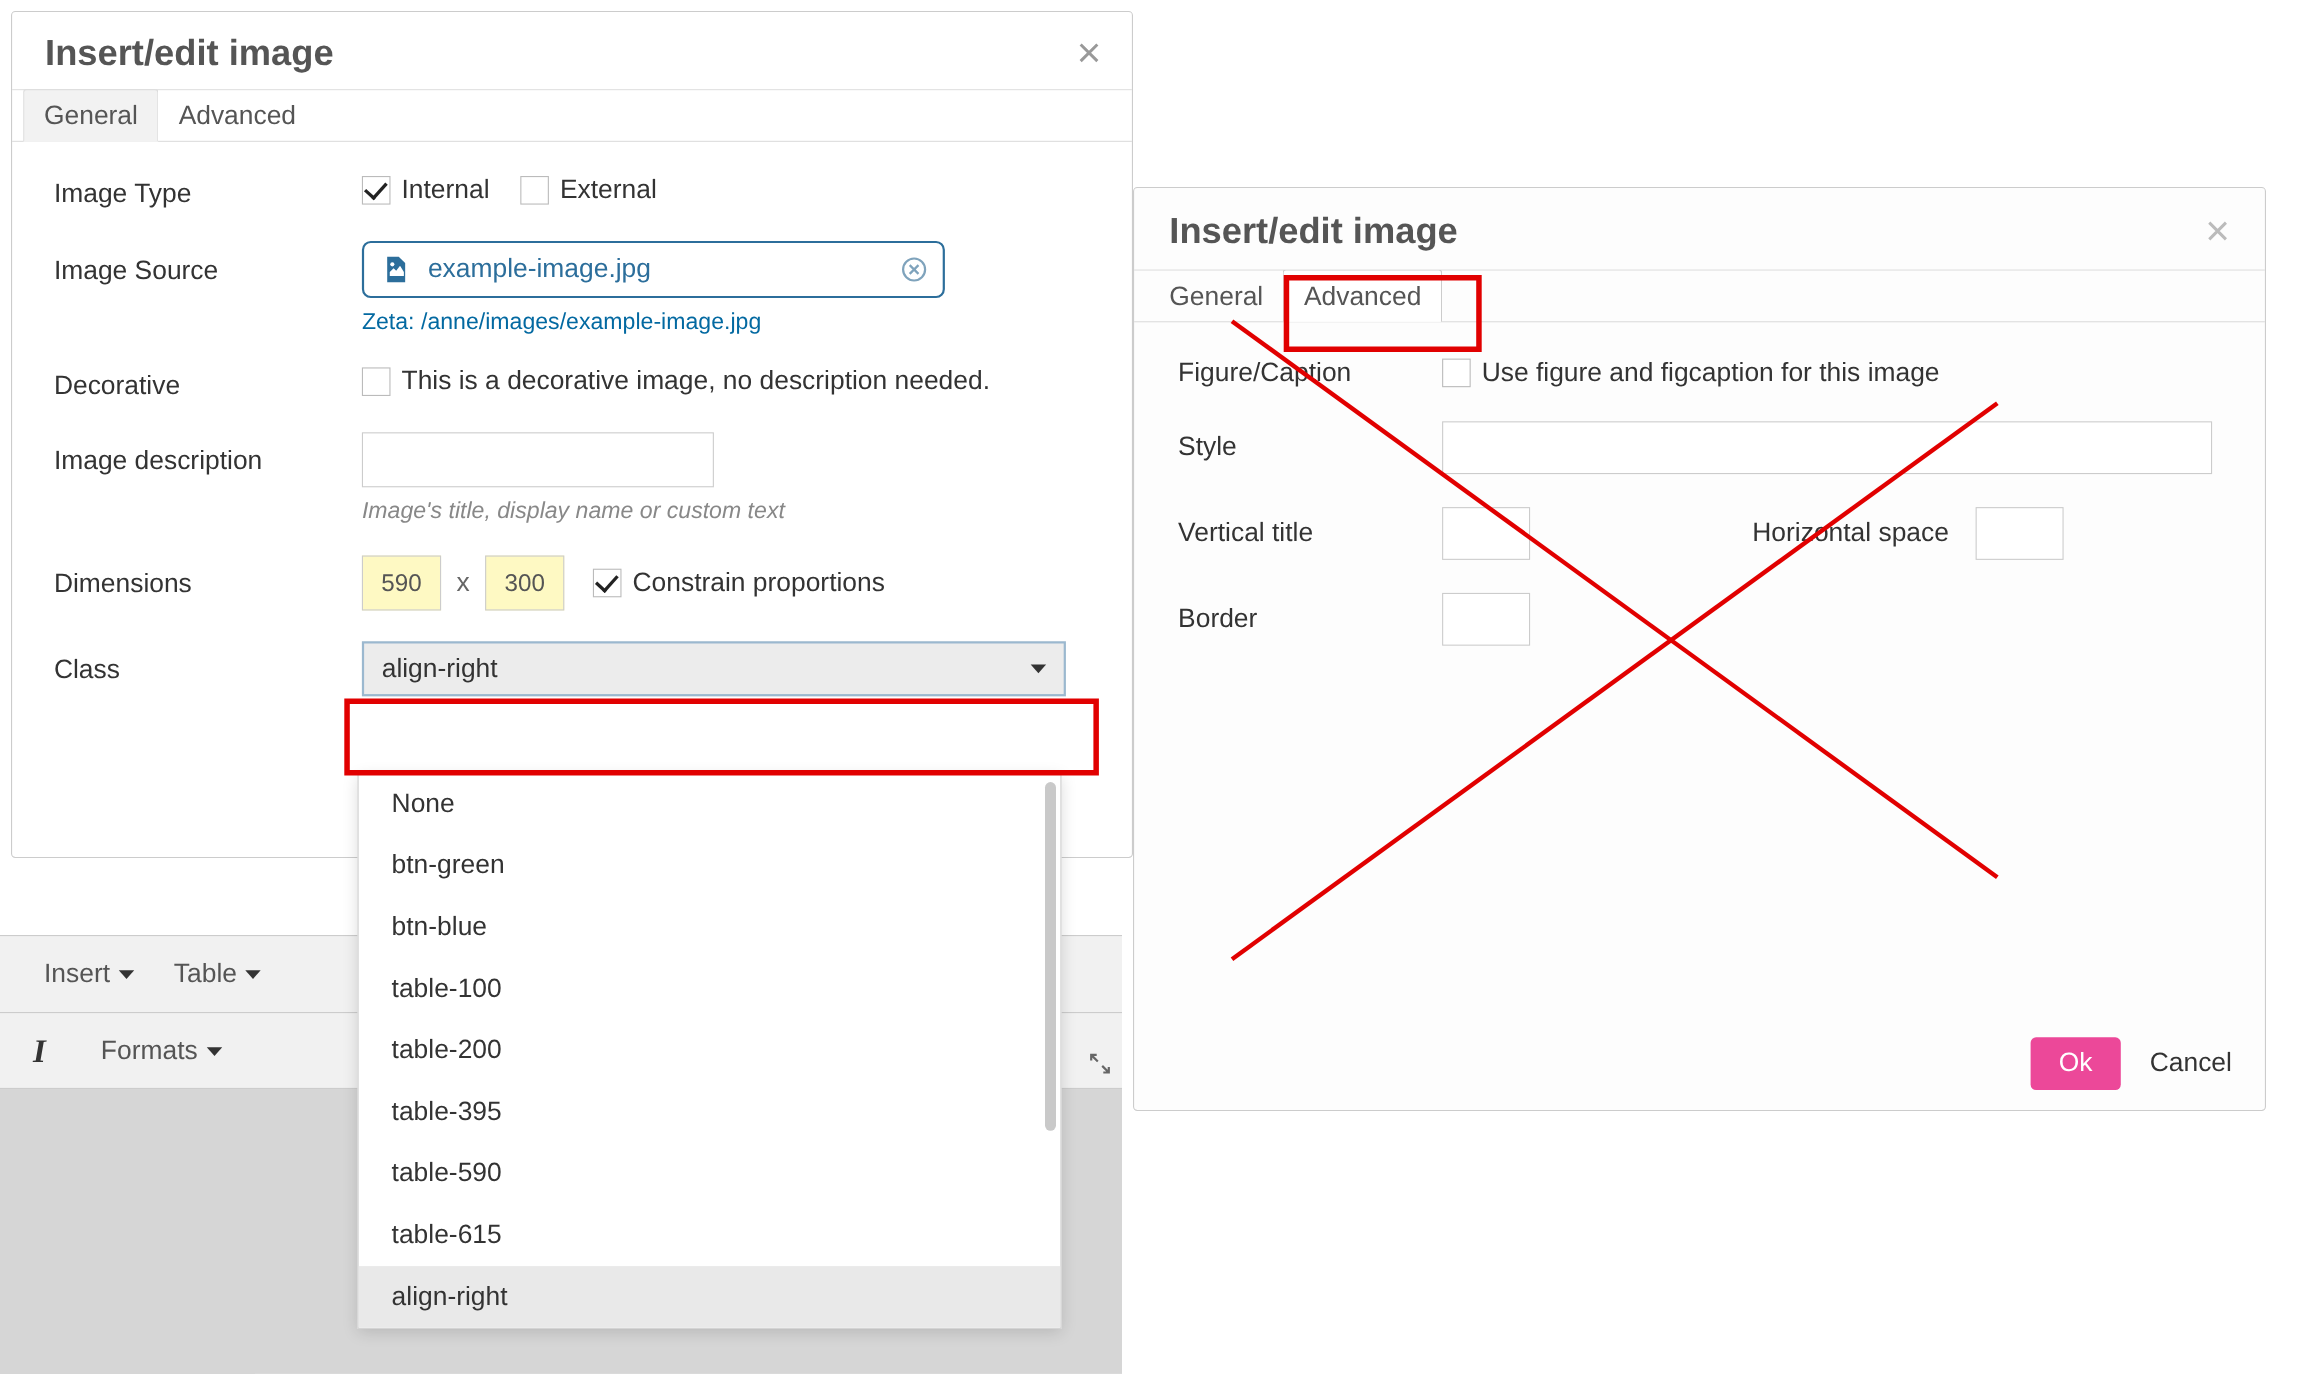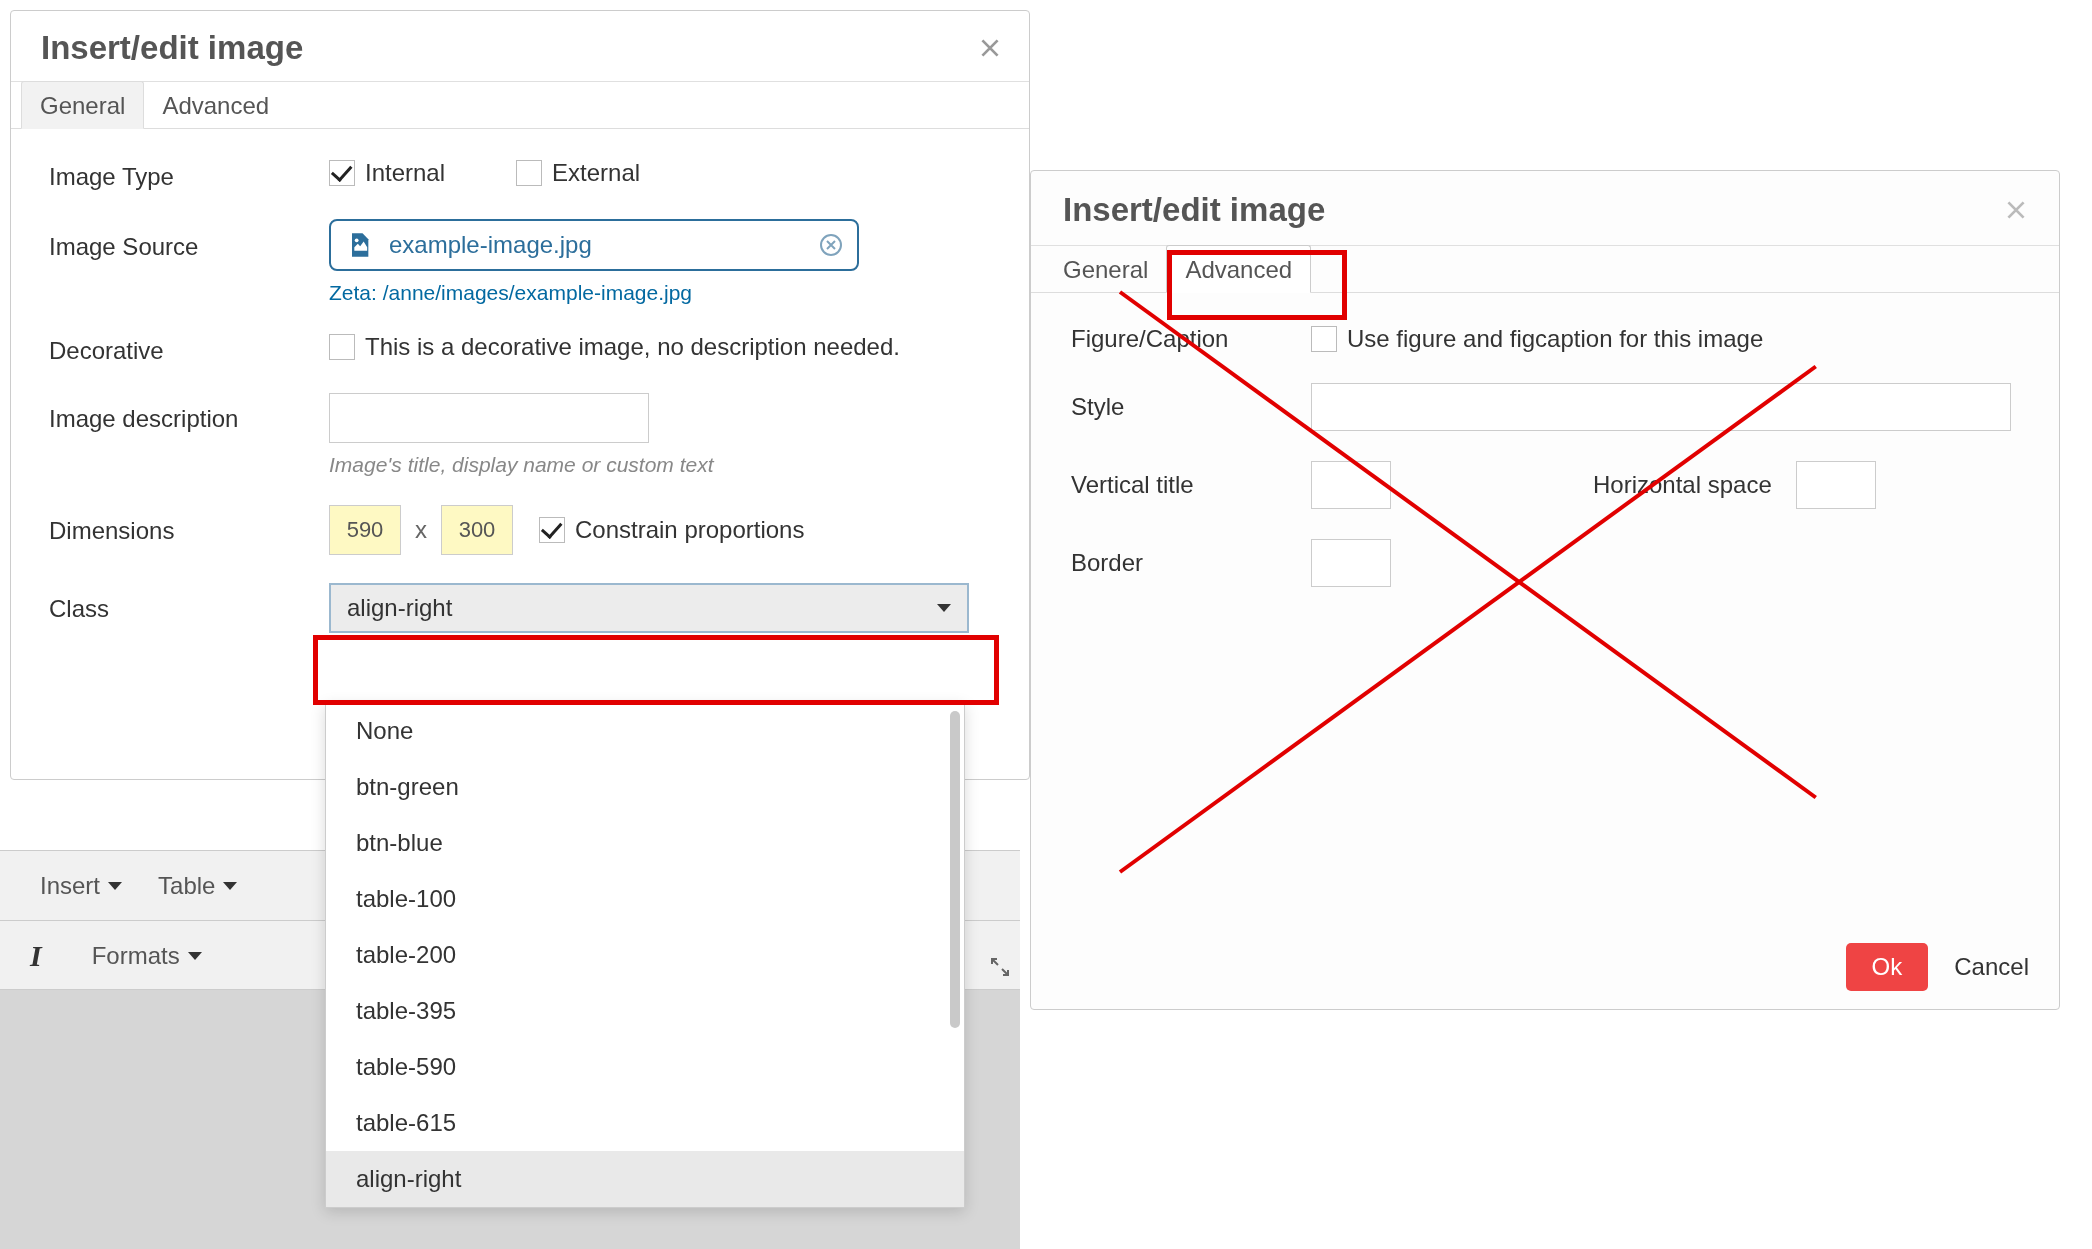--- a/index.html
+++ b/index.html
@@ -179,21 +179,21 @@
   .tin-lg { width: 700px; }
   .tin-sm { width: 80px; }
   .mid-space { width: 170px; }
   .hsp-lbl { margin-left: 32px; margin-right: 24px; }
 
   .dlg-foot {
     position:absolute; bottom: 18px; right: 30px;
     display:flex; align-items:center;
   }
   .btn-ok {
-    background:#ef4444; color:#fff; border-radius:5px;
+    background:#ec4899; color:#fff; border-radius:5px;
     padding: 10px 26px; font-size:24px; margin-right: 26px;
     cursor:pointer;
   }
   .btn-cancel { color:#333; font-size:24px; cursor:pointer; }
 
   
   .red-box { position:absolute; border: 5px solid #e10000; pointer-events:none; z-index:40; }
   .red-x-line {
     position:absolute; background:#e10000; height:4px; transform-origin: left center; z-index:40;
     pointer-events:none;
@@ -248,21 +248,21 @@
       </div>
       <div class="tab">
         <span>Advanced</span>
       </div>
     </div>
 
     <div class="body-left">
 
       <div class="row">
         <div class="lbl">Image Type</div>
-        <div class="val" style="flex-direction:row; align-items:center;gap:43px;">
+        <div class="val" style="flex-direction:row; align-items:center;">
           <label class="chk">
             <span class="chk-box checked"></span>
             <span class="chk-text">Internal</span>
           </label>
           <label class="chk">
             <span class="chk-box"></span>
             <span class="chk-text">External</span>
           </label>
         </div>
       </div>

